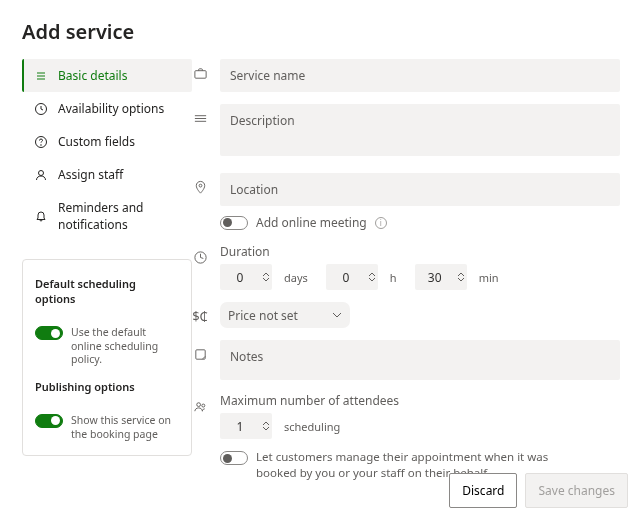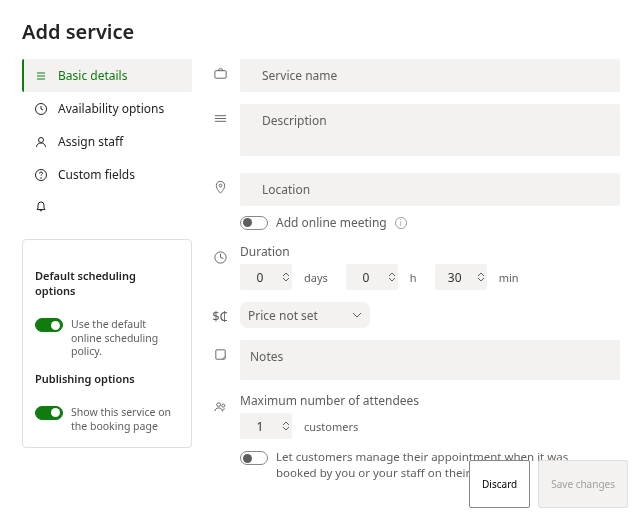--- a/index.html
+++ b/index.html
@@ -10,39 +10,39 @@
     --field-bg:#f3f2f1;
     --sidebar-active:#f3f2f1;
     --border:#e1dfdd;
     --page-bg:#ffffff;
   }
   *{box-sizing:border-box;font-family:"Segoe UI",system-ui,-apple-system,sans-serif;}
   body{margin:0;background:var(--page-bg);color:var(--text);width:642px;height:518px;overflow:hidden;position:relative;}
   .close{position:absolute;top:6px;right:10px;cursor:pointer;color:#605e5c;font-size:14px;}
   .page{padding:18px 22px 0 22px;}
   h1{font-size:20px;font-weight:600;margin:0 0 14px 0;}
-  .layout{display:flex;gap:20px;}
+  .layout{display:flex;}
   
   .sidebar{width:170px;flex:none;}
   .nav-item{display:flex;align-items:center;gap:10px;padding:8px 10px;font-size:12px;color:var(--text);border-radius:2px;cursor:pointer;border-left:2px solid transparent;}
   .nav-item.active{background:var(--sidebar-active);color:var(--accent);border-left:2px solid var(--accent);}
   .nav-item .icon{width:14px;height:14px;flex:none;display:flex;align-items:center;justify-content:center;}
   .nav-item .icon svg{width:14px;height:14px;}
-  .sidebar-card{margin-top:18px;border:1px solid var(--border);border-radius:4px;padding:28px 12px 14px 12px;}
+  .sidebar-card{margin-top:18px;border:1px solid var(--border);border-radius:4px;padding:16px 12px 14px 12px;}
   .sc-heading{font-size:11px;font-weight:600;margin-bottom:6px;}
   .sc-row{display:flex;align-items:flex-start;gap:8px;margin-bottom:12px;margin-top:20px;}
   .sc-row:last-child{margin-bottom:0;}
   .sc-desc{font-size:10.5px;color:var(--muted);line-height:1.3;}
   
   .main{flex:1;min-width:0;}
   .row{display:flex;align-items:flex-start;gap:12px;margin-bottom:12px;}
   .row-icon{width:16px;height:16px;flex:none;color:var(--muted);margin-top:6px;display:flex;align-items:center;justify-content:center;}
   .row-icon svg{width:15px;height:15px;}
   .row-body{flex:1;min-width:0;}
-  .field{background:var(--field-bg);border:none;border-radius:2px;padding:8px 22px;font-size:12px;color:#1d4ed8;width:100%;}
+  .field{background:var(--field-bg);border:none;border-radius:2px;padding:8px 10px;font-size:12px;color:#1d4ed8;width:100%;}
   .field::placeholder{color:#605e5c;}
   textarea.field{height:52px;resize:none;}
   .label{font-size:12px;color:var(--muted);}
   .inline{display:flex;align-items:center;gap:8px;margin-top:4px;}
   .toggle{position:relative;width:28px;height:14px;border:1px solid #8a8886;border-radius:9px;background:#fff;cursor:pointer;flex:none;}
   .toggle::after{content:"";position:absolute;left:2px;top:1.5px;width:9px;height:9px;border-radius:50%;background:#605e5c;}
   .toggle.on{background:var(--accent);border-color:var(--accent);}
   .toggle.on::after{left:auto;right:2px;background:#fff;}
   .info-dot{width:12px;height:12px;border:1px solid #a19f9d;border-radius:50%;display:inline-flex;align-items:center;justify-content:center;font-size:8px;color:#a19f9d;}
   
@@ -53,21 +53,21 @@
   .unit{font-size:11px;color:var(--muted);margin:0 10px 0 4px;}
   
   .select{background:var(--field-bg);border-radius:7px;height:26px;width:130px;display:flex;align-items:center;justify-content:space-between;padding:0 8px;font-size:12px;color:#605e5c;cursor:pointer;}
   .select svg{width:10px;height:6px;}
   
   .notes{background:var(--field-bg);border-radius:2px;height:40px;padding:8px 10px;font-size:12px;color:#605e5c;}
   
   .helper{font-size:11.5px;color:var(--muted);line-height:1.4;}
   
   .footer{position:absolute;bottom:10px;right:14px;display:flex;gap:8px;}
-  .btn{font-size:10px;padding:16px 12px;border-radius:2px;border:1px solid #8a8886;background:#fff;cursor:pointer;margin-top:12px;}
+  .btn{font-size:12px;padding:8px 12px;border-radius:2px;border:1px solid #8a8886;background:#fff;cursor:pointer;margin-top:12px;}
   .btn.primary{background:#f3f2f1;color:#a19f9d;border:1px solid #e1dfdd;cursor:default;}
 </style>
 </head>
 <body>
 
 <div class="close">
   <svg viewBox="0 0 12 12" stroke="currentColor" stroke-width="1" fill="none">
       <line x1="1" y1="1" x2="11" y2="11"></line>
       <line x1="11" y1="1" x2="1" y2="11"></line>
     </svg>
@@ -94,43 +94,44 @@
           <svg viewBox="0 0 14 14" stroke="currentColor" stroke-width="1" fill="none">
               <circle cx="7" cy="7" r="5.5"></circle>
               <polyline points="7,4 7,7 9,8"></polyline>
             </svg>
         </span>
         <span>Availability options</span>
       </div>
       <div class="nav-item">
         <span class="icon">
           <svg viewBox="0 0 14 14" stroke="currentColor" stroke-width="1" fill="none">
-              <circle cx="7" cy="5" r="2.5"></circle>
-              <path d="M2.5 12c0-2.5 2-4 4.5-4s4.5 1.5 4.5 4"></path>
-            </svg>
-        </span>
-        <span>Assign staff</span>
-      </div>
-      <div class="nav-item">
-        <span class="icon">
-          <svg viewBox="0 0 14 14" stroke="currentColor" stroke-width="1" fill="none">
               <circle cx="7" cy="7" r="5.5"></circle>
               <path d="M5.5 5.5a1.5 1.5 0 113 0c0 1-1.5 1-1.5 2"></path>
               <circle cx="7" cy="10" r="0.3" fill="currentColor"></circle>
             </svg>
         </span>
         <span>Custom fields</span>
       </div>
       <div class="nav-item">
         <span class="icon">
           <svg viewBox="0 0 14 14" stroke="currentColor" stroke-width="1" fill="none">
+              <circle cx="7" cy="5" r="2.5"></circle>
+              <path d="M2.5 12c0-2.5 2-4 4.5-4s4.5 1.5 4.5 4"></path>
+            </svg>
+        </span>
+        <span>Assign staff</span>
+      </div>
+      <div class="nav-item">
+        <span class="icon">
+          <svg viewBox="0 0 14 14" stroke="currentColor" stroke-width="1" fill="none">
               <path d="M4 9V6a3 3 0 016 0v3l1 1.5H3L4 9z"></path>
               <path d="M6 11a1 1 0 002 0"></path>
             </svg>
         </span>
+        <span>Reminders and notifications</span>
       </div>
 
       <div class="sidebar-card">
         <div class="sc-heading">Default scheduling options</div>
         <div class="sc-row">
           <div class="toggle on"></div>
           <div class="sc-desc">Use the default online scheduling policy.</div>
         </div>
         <div class="sc-heading">Publishing options</div>
         <div class="sc-row">
@@ -276,21 +277,21 @@
               <input value="1" style="">
               <span class="arrows">
                 <svg viewBox="0 0 8 5">
                     <polyline points="1,4 4,1 7,4" fill="none" stroke="currentColor"></polyline>
                   </svg>
                 <svg viewBox="0 0 8 5">
                     <polyline points="1,1 4,4 7,1" fill="none" stroke="currentColor"></polyline>
                   </svg>
               </span>
             </div>
-            <span class="unit">customers</span>
+            <span class="unit">scheduling</span>
           </div>
           <div class="inline" style="margin-top:10px;align-items:flex-start;">
             <div class="toggle" style="margin-top:2px;"></div>
             <span class="helper" style="max-width:300px;">Let customers manage their appointment when it was booked by you or your staff on their behalf.</span>
           </div>
         </div>
       </div>
 
     </main>
   </div>

